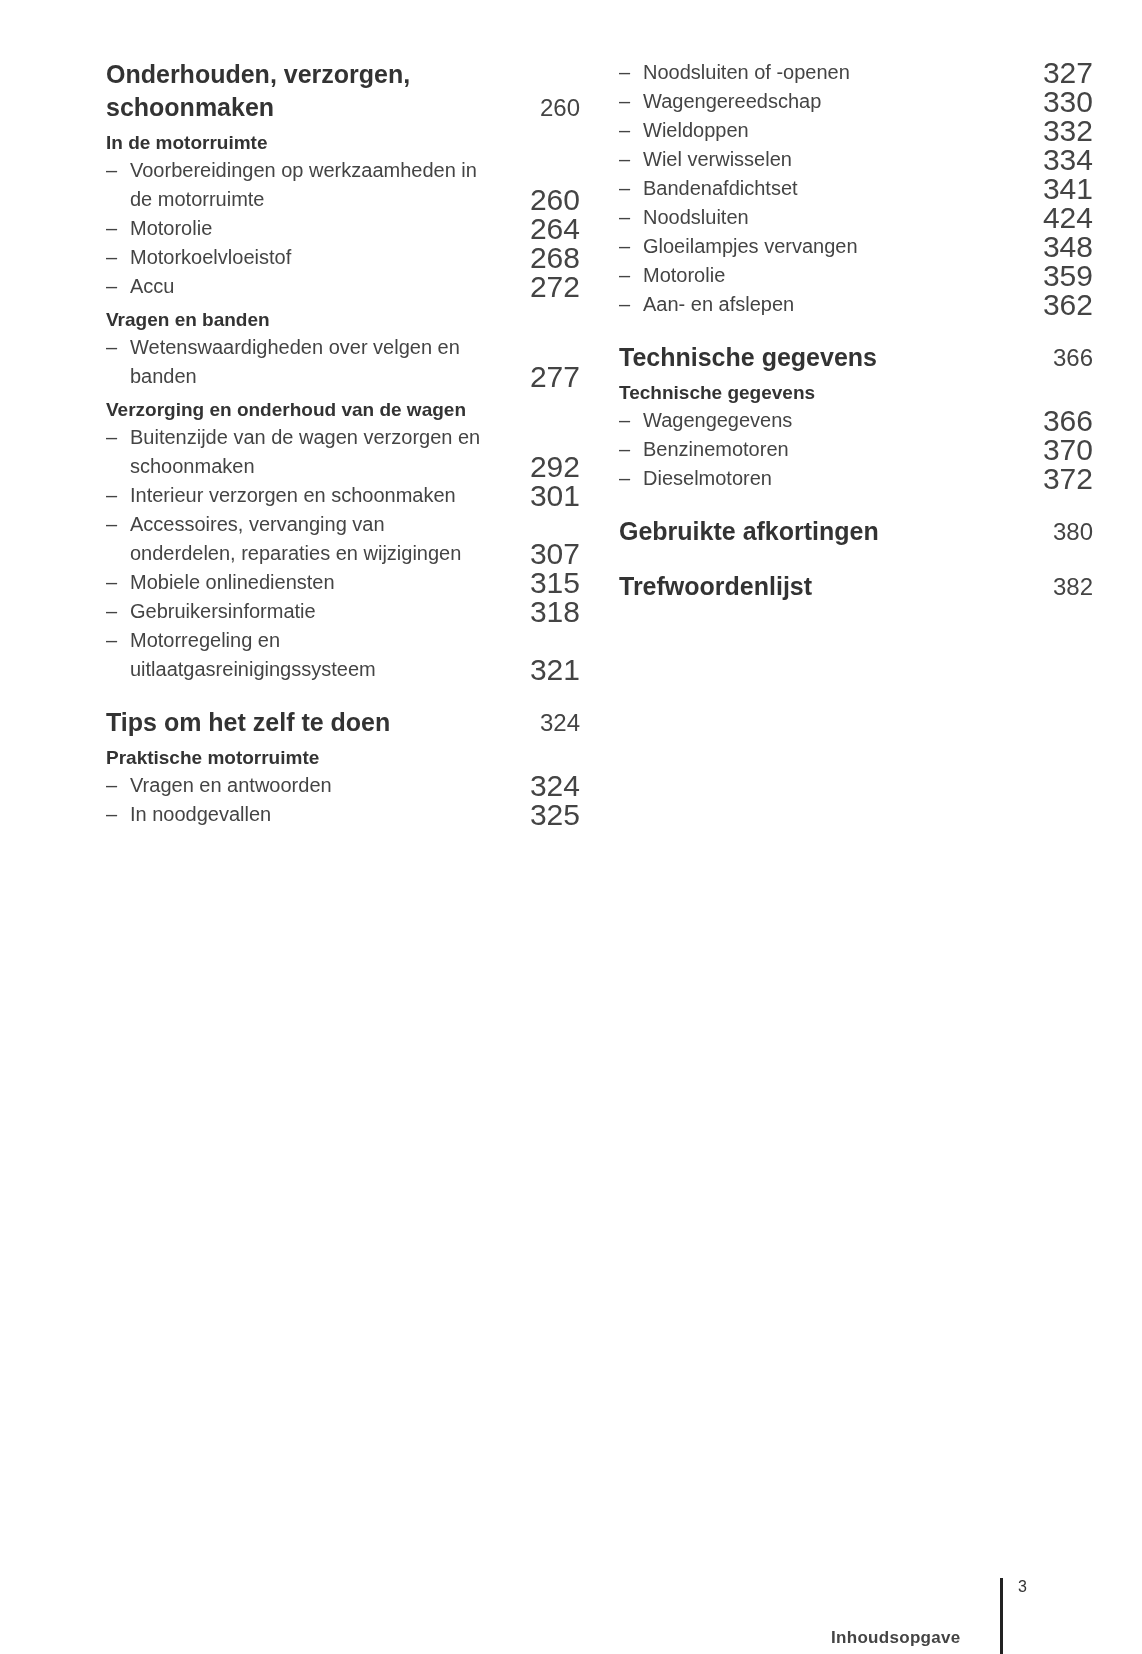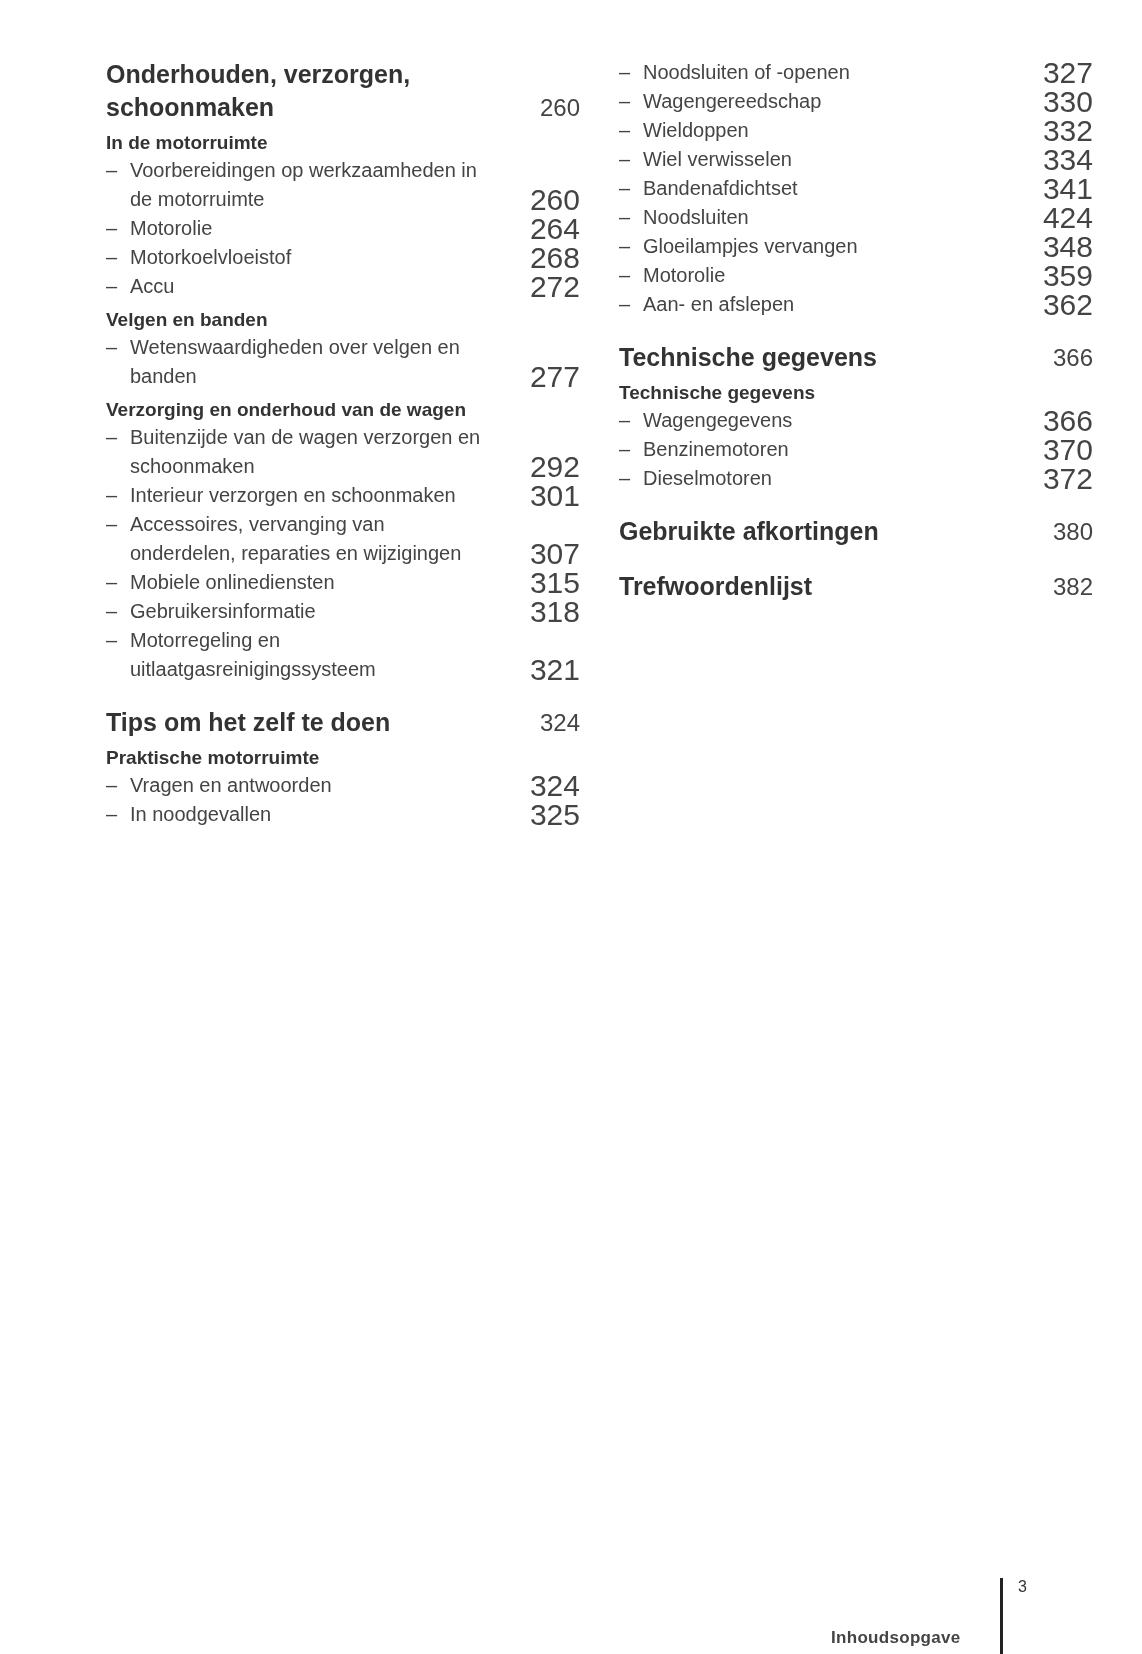--- a/index.html
+++ b/index.html
@@ -46,21 +46,21 @@
       <span class="dash">–</span>
       <span class="text">Motorkoelvloeistof</span>
       <span class="page">268</span>
     </div>
   <div class="entry item">
       <span class="dash">–</span>
       <span class="text">Accu</span>
       <span class="page">272</span>
     </div>
 
-  <div class="section">Velgen en banden</div>
+  <div class="section">Vragen en banden</div>
   <div class="entry item">
       <span class="dash">–</span>
       <span class="text"><span>Wetenswaardigheden over velgen en</span><br><span>banden</span></span>
       <span class="page">277</span>
     </div>
 
   <div class="section">Verzorging en onderhoud van de wagen</div>
   <div class="entry item">
       <span class="dash">–</span>
       <span class="text"><span>Buitenzijde van de wagen verzorgen en</span><br><span>schoonmaken</span></span>

